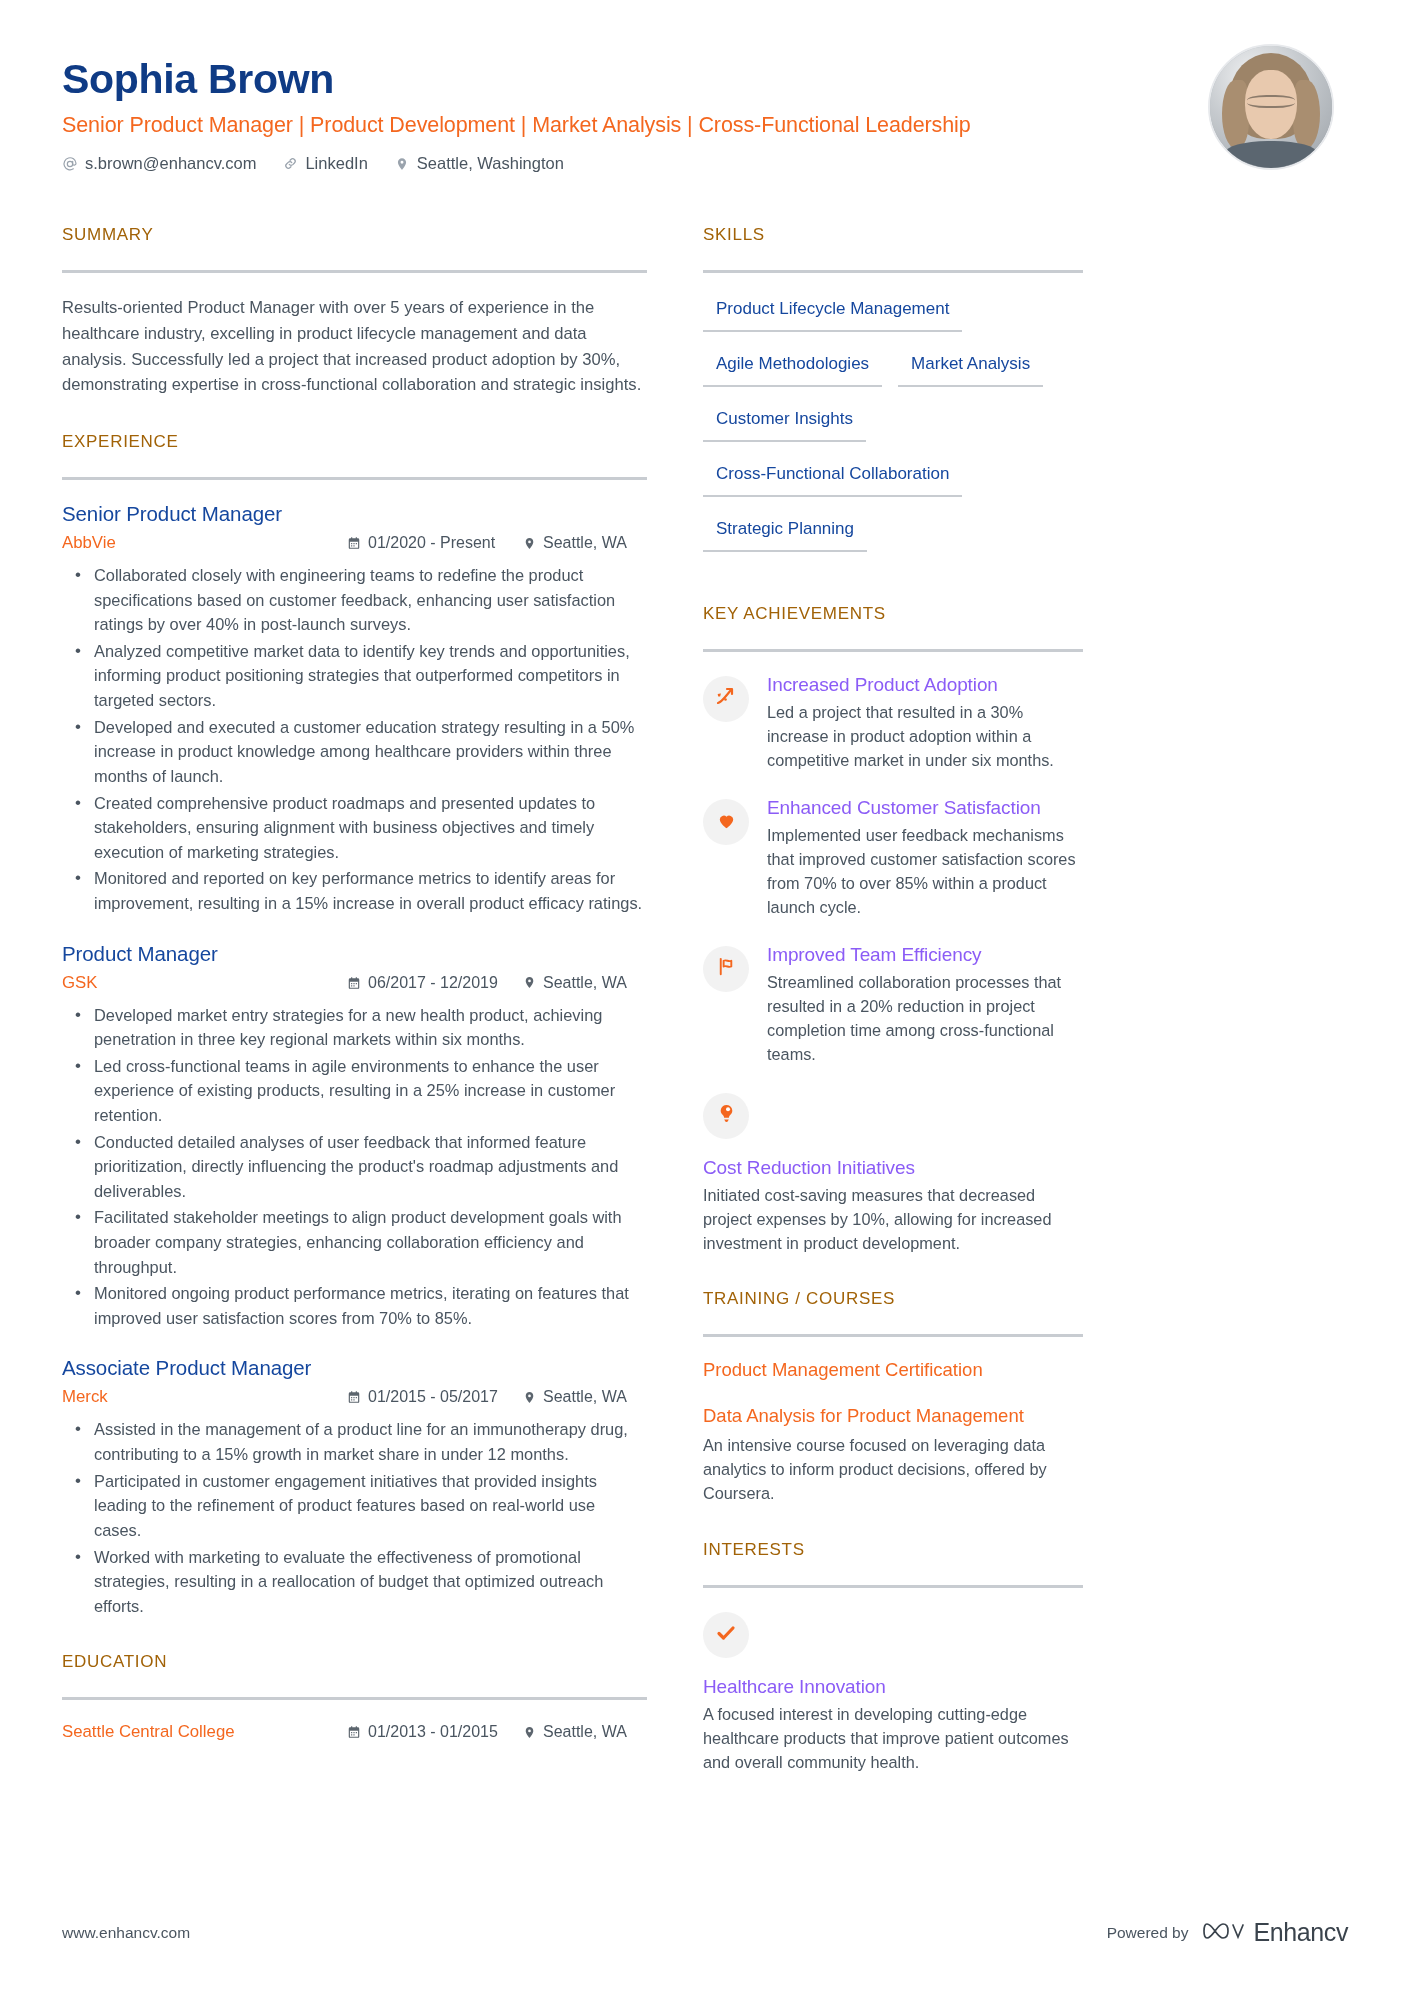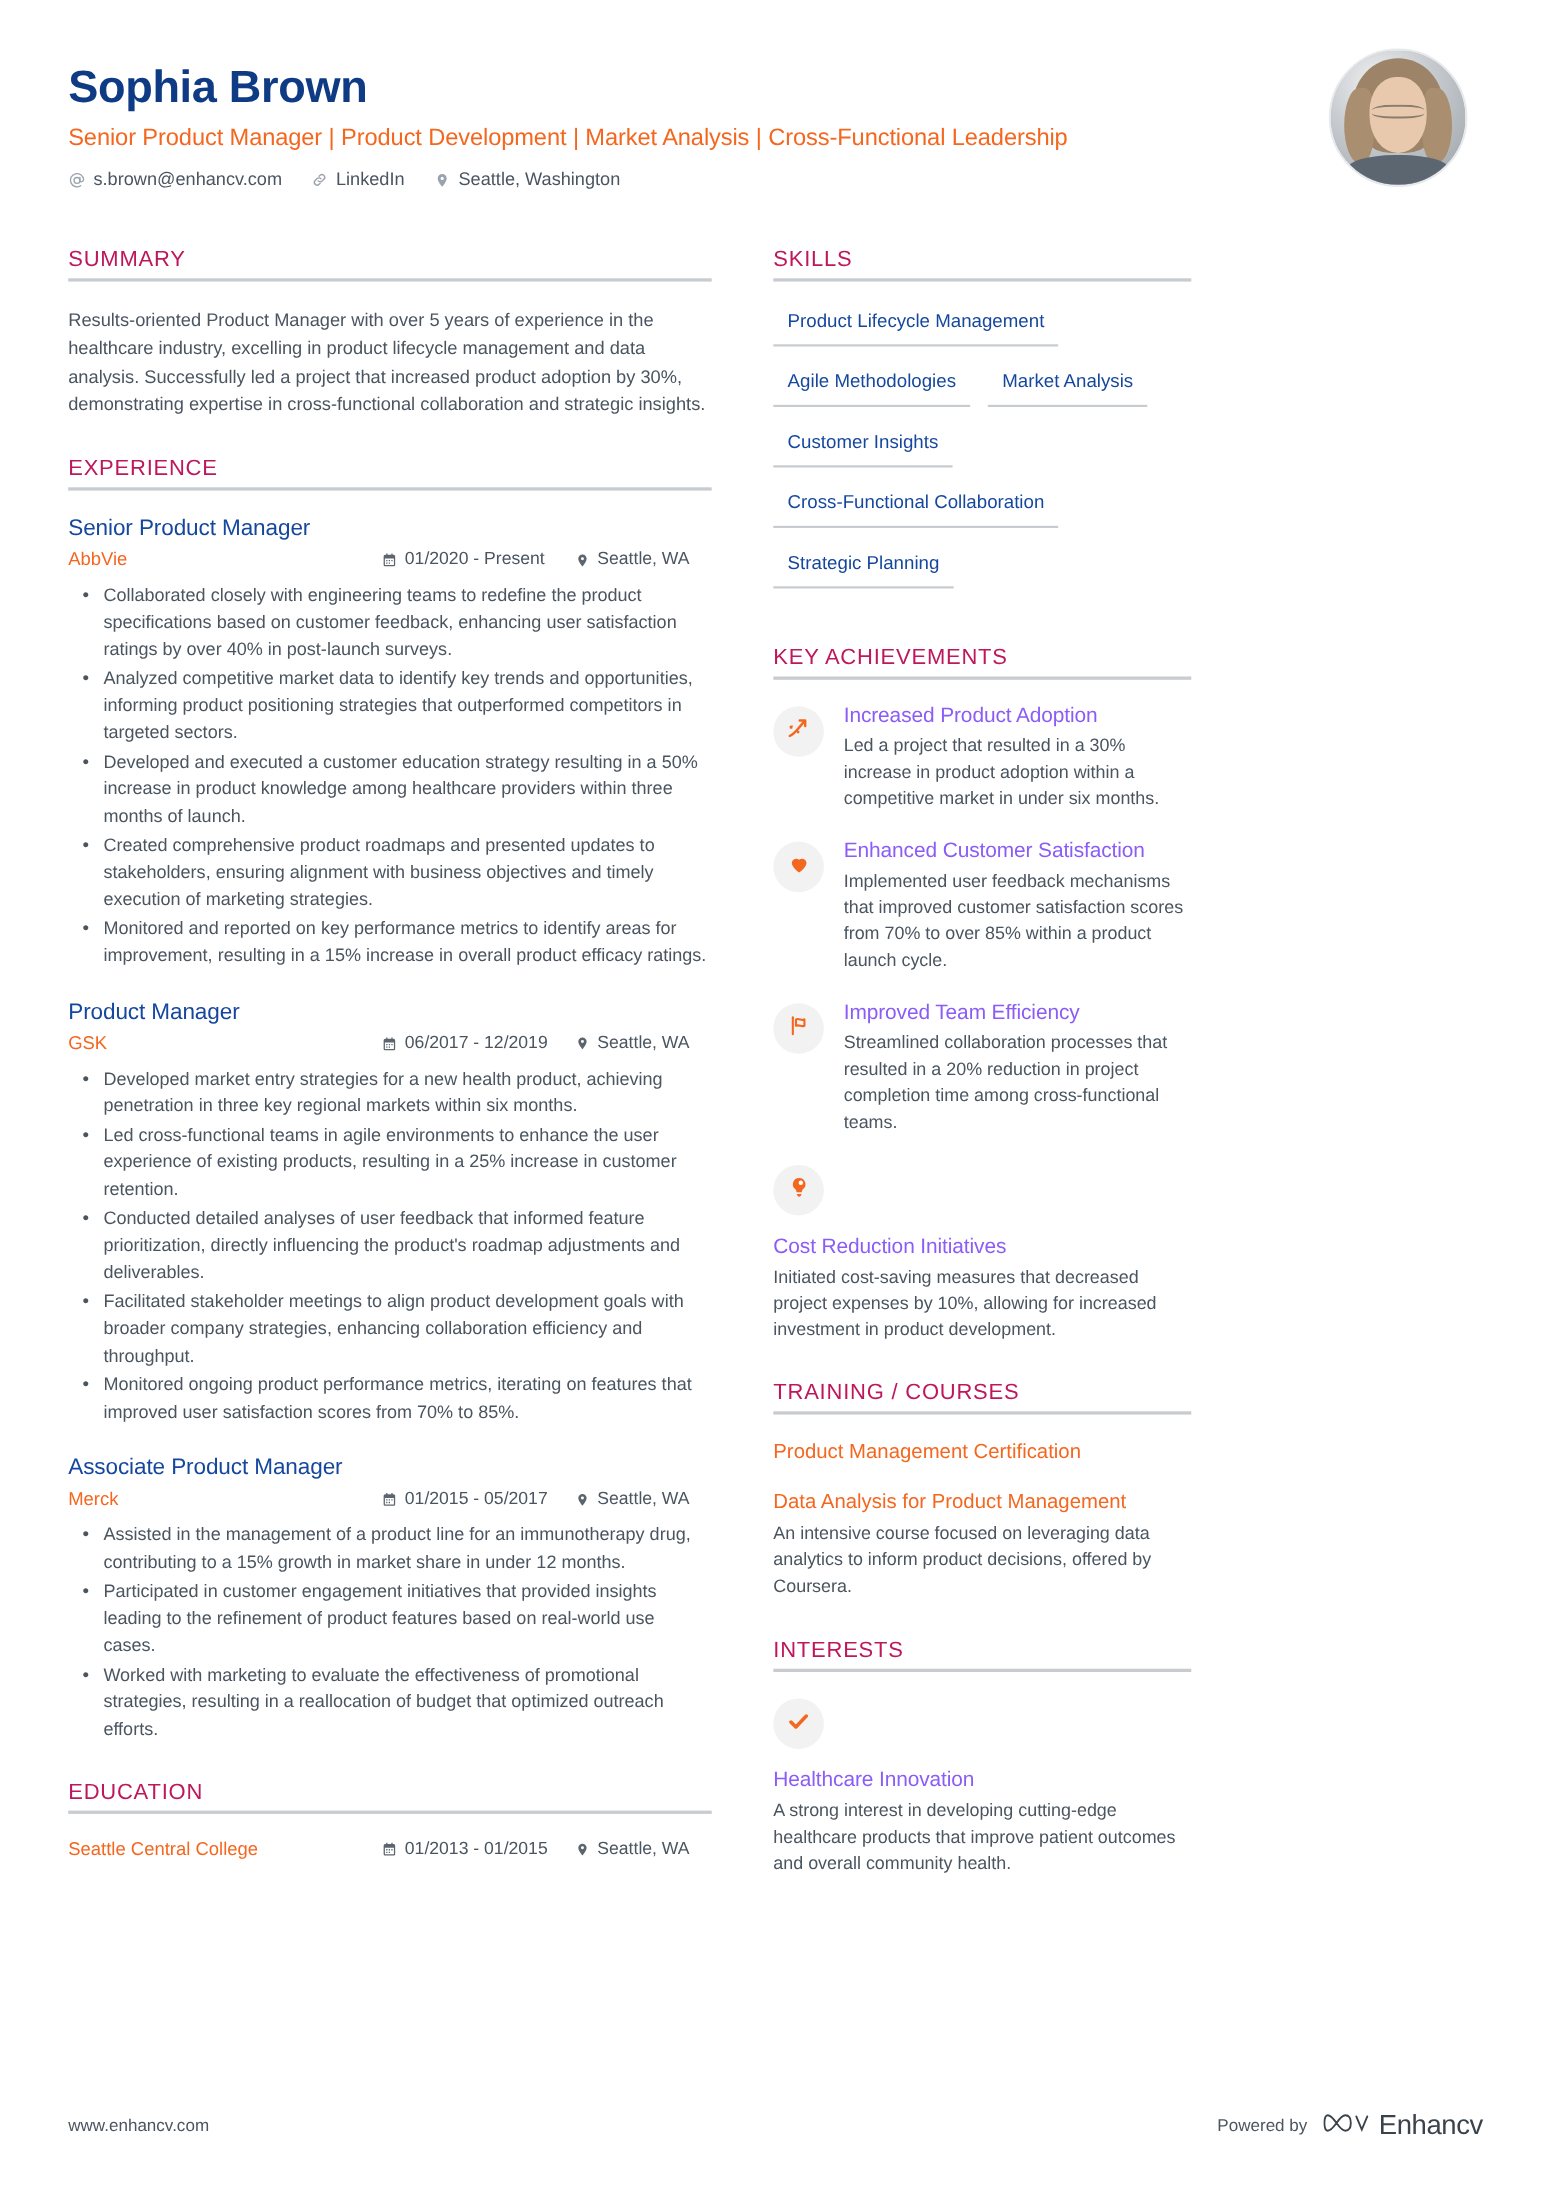--- a/index.html
+++ b/index.html
@@ -126,25 +126,25 @@
   .columns {
     display: flex;
     gap: 56px;
     margin-top: 42px;
   }
   .col-left { width: 585px; flex: none; }
   .col-right { width: 380px; flex: none; }
 
   .section { margin-bottom: 34px; }
   .section-title {
-    font-size: 20px;
+    font-size: 17px;
     letter-spacing: 0.7px;
-    color: #be185d;
+    color: #a16207;
     text-transform: uppercase;
-    padding-bottom: 5px;
+    padding-bottom: 25px;
   }
   .section-rule {
     height: 3px;
     background: #c8ccd1;
     margin-bottom: 22px;
   }
 
   .summary-text {
     font-size: 16.6px;
     line-height: 1.55;
@@ -574,21 +574,21 @@
         <div class="ach">
           <div class="ach-icon">
             <span>
               <svg width="24" height="24" viewBox="0 0 24 24" fill="none" stroke="#f4671f" stroke-width="3.2" stroke-linecap="round" stroke-linejoin="round">
                 <path d="M5 12.5l4.5 4.5L19 7"></path>
               </svg>
             </span>
           </div>
           <div class="ach-body">
             <div class="ach-title">Healthcare Innovation</div>
-            <div class="ach-desc">A strong interest in developing cutting-edge healthcare products that improve patient outcomes and overall community health.</div>
+            <div class="ach-desc">A focused interest in developing cutting-edge healthcare products that improve patient outcomes and overall community health.</div>
           </div>
         </div>
       </div>
 
     </div>
   </div>
 
   <div class="footer">
     <div class="footer-url">www.enhancv.com</div>
     <div class="footer-right">

